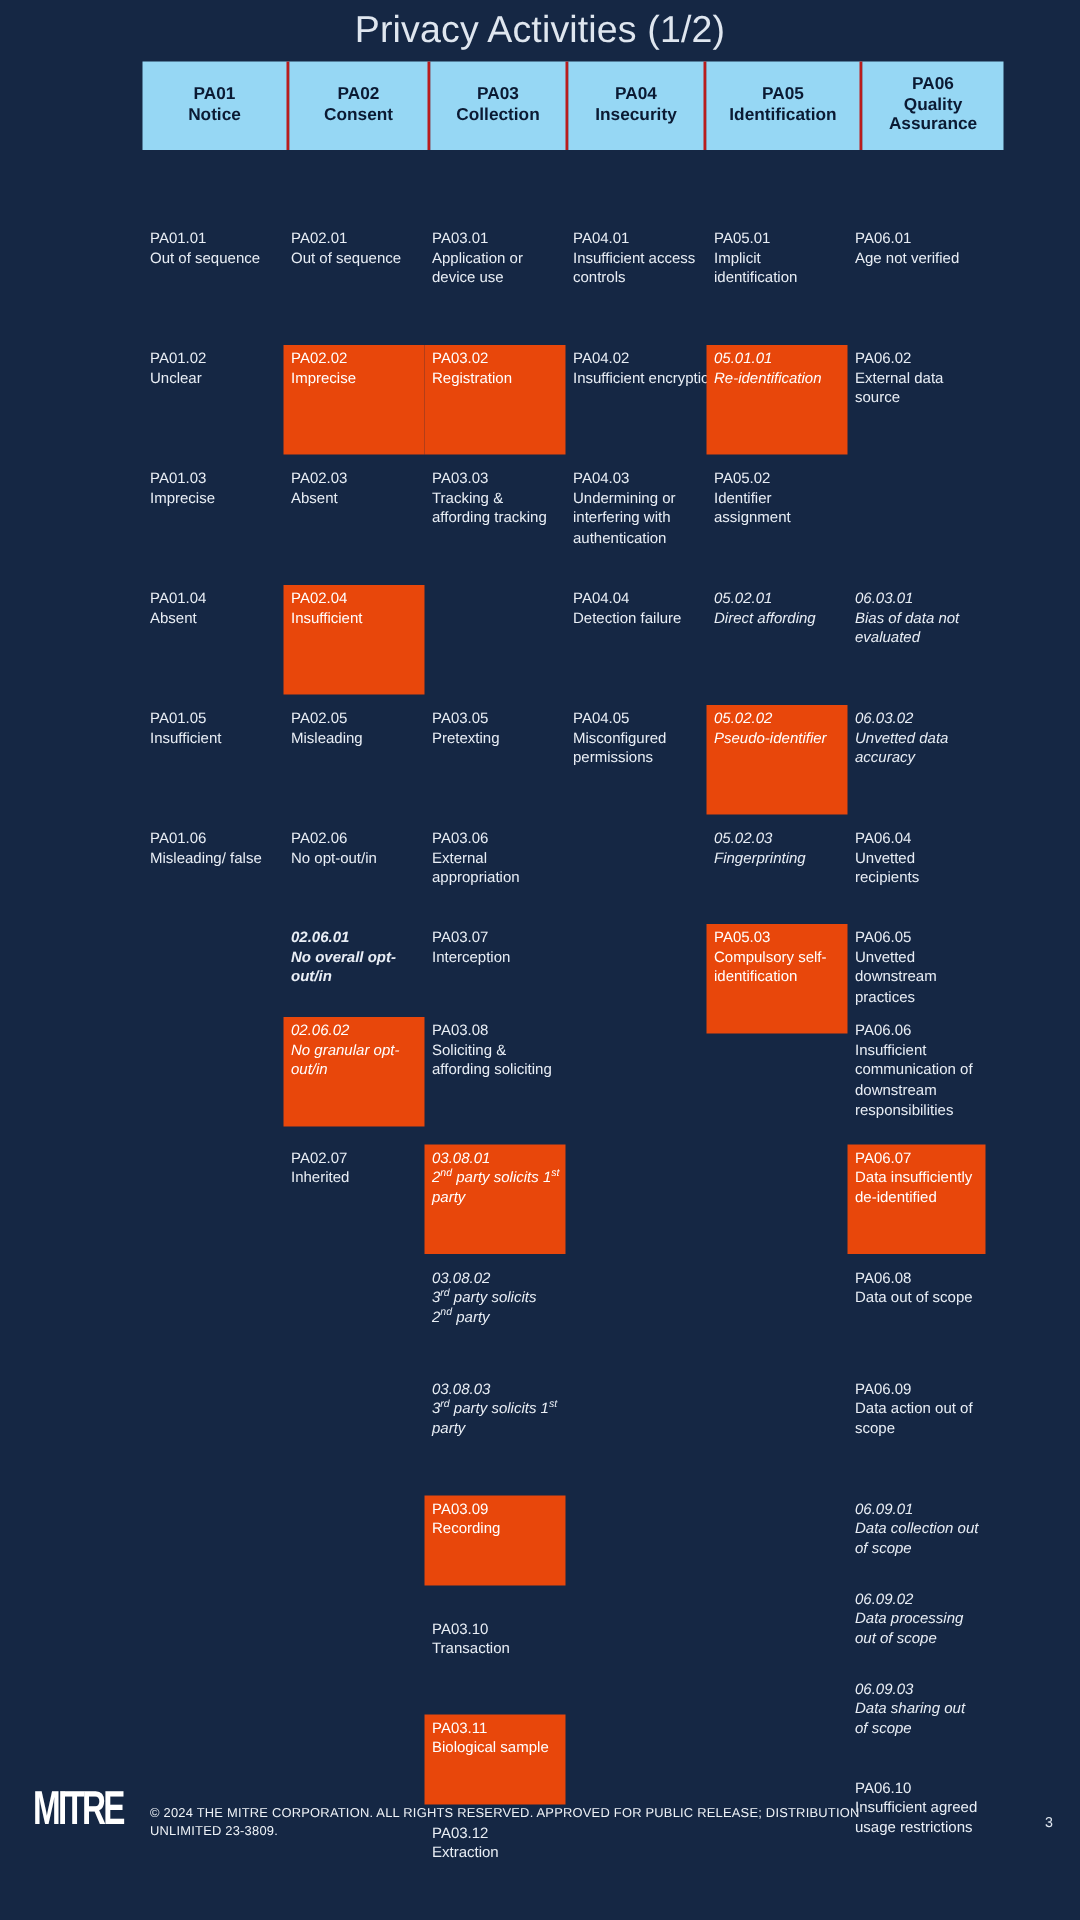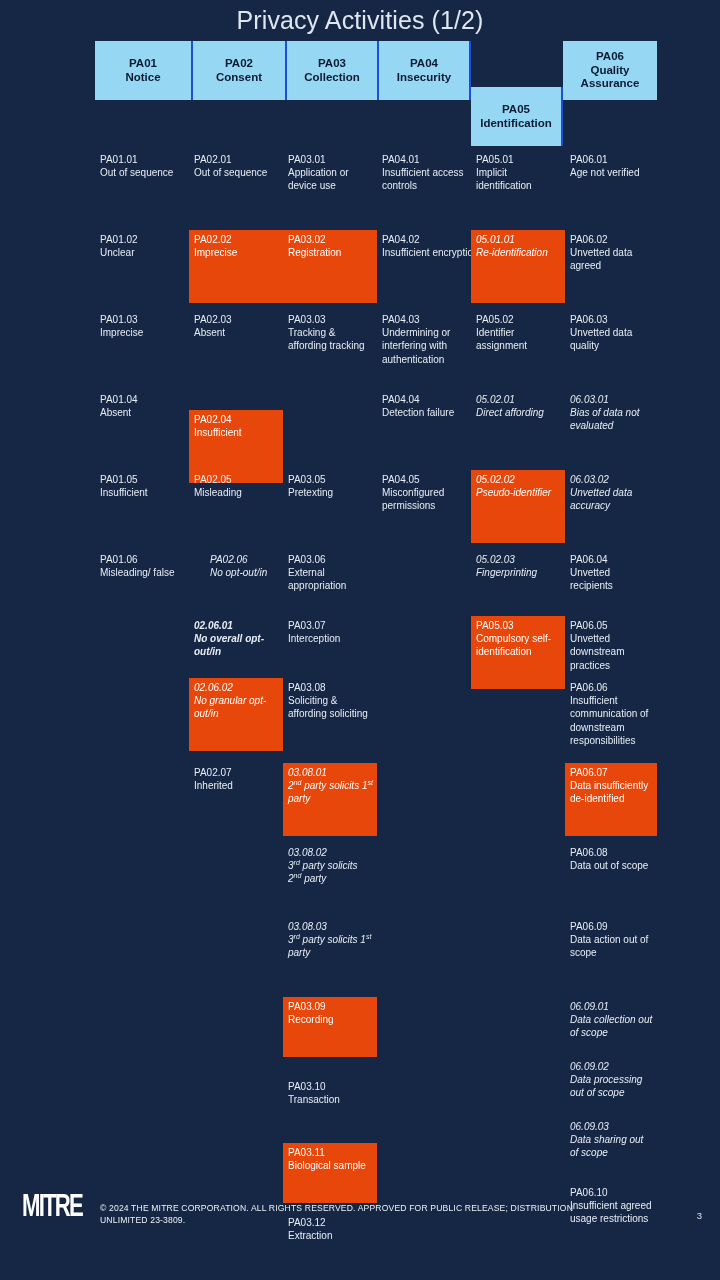--- a/index.html
+++ b/index.html
@@ -36,37 +36,37 @@
     display:flex;
     width:562px;
     height:59px;
     background:#152744;
   }
   .hcell{
     flex:0 0 auto;
     width:92px;
     height:59px;
     background:#96d7f4;
-    border-right:2px solid #1d4ed8;
+    border-right:2px solid #b91c1c;
     box-sizing:border-box;
     display:flex;
     flex-direction:column;
     align-items:center;
     justify-content:center;
     color:#0b1a33;
     font-size:11.5px;
     font-weight:bold;
     line-height:13.5px;
     text-align:center;
   }
   .hcell:nth-child(1){width:98px;}
   .hcell:nth-child(2){width:94px;}
   .hcell:nth-child(3){width:92px;}
   .hcell:nth-child(4){width:92px;}
-  .hcell:nth-child(5){width:92px;margin-top:46px;}
+  .hcell:nth-child(5){width:104px;}
   .hcell:nth-child(6){width:94px;border-right:none;}
 
   
   #body{
     position:absolute;
     left:0;top:59px;
     width:562px;height:1100px;
   }
   .cell{
     position:absolute;
@@ -189,29 +189,29 @@
           <span class="nm">Out of sequence</span>
         </div>
         <div class="cell hl" style="left: 94px; top: 130px; width: 94px; height: 73px;">
           <span class="id">PA02.02</span>
           <span class="nm">Imprecise</span>
         </div>
         <div class="cell" style="left: 94px; top: 210px; width: 94px;">
           <span class="id">PA02.03</span>
           <span class="nm">Absent</span>
         </div>
-        <div class="cell hl" style="left: 94px; top: 290px; width: 94px; height: 73px; margin-top: 20px;">
+        <div class="cell hl" style="left: 94px; top: 290px; width: 94px; height: 73px;">
           <span class="id">PA02.04</span>
           <span class="nm">Insufficient</span>
         </div>
         <div class="cell" style="left: 94px; top: 370px; width: 94px;">
           <span class="id">PA02.05</span>
           <span class="nm">Misleading</span>
         </div>
-        <div class="cell" style="left: 110px; top: 450px; width: 94px; font-style: italic;">
+        <div class="cell" style="left: 94px; top: 450px; width: 94px;">
           <span class="id">PA02.06</span>
           <span class="nm">No opt-out/in</span>
         </div>
         <div class="cell it" style="left: 94px; top: 516px; width: 94px; font-weight: bold;">
           <span class="id">02.06.01</span>
           <span class="nm">No overall opt-out/in</span>
         </div>
         <div class="cell hl it" style="left: 94px; top: 578px; width: 94px; height: 73px;">
           <span class="id">02.06.02</span>
           <span class="nm">No granular opt-out/in</span>
@@ -326,25 +326,21 @@
         <div class="cell hl" style="left: 376px; top: 516px; width: 94px; height: 73px;">
           <span class="id">PA05.03</span>
           <span class="nm">Compulsory self-identification</span>
         </div>
         <div class="cell" style="left: 470px; top: 50px; width: 92px;">
           <span class="id">PA06.01</span>
           <span class="nm">Age not verified</span>
         </div>
         <div class="cell" style="left: 470px; top: 130px; width: 92px;">
           <span class="id">PA06.02</span>
-          <span class="nm">Unvetted data agreed</span>
-        </div>
-        <div class="cell" style="left: 470px; top: 210px; width: 92px;">
-          <span class="id">PA06.03</span>
-          <span class="nm">Unvetted data quality</span>
+          <span class="nm">External data source</span>
         </div>
         <div class="cell it" style="left: 470px; top: 290px; width: 92px;">
           <span class="id">06.03.01</span>
           <span class="nm">Bias of data not evaluated</span>
         </div>
         <div class="cell it" style="left: 470px; top: 370px; width: 92px;">
           <span class="id">06.03.02</span>
           <span class="nm">Unvetted data accuracy</span>
         </div>
         <div class="cell" style="left: 470px; top: 450px; width: 92px;">

